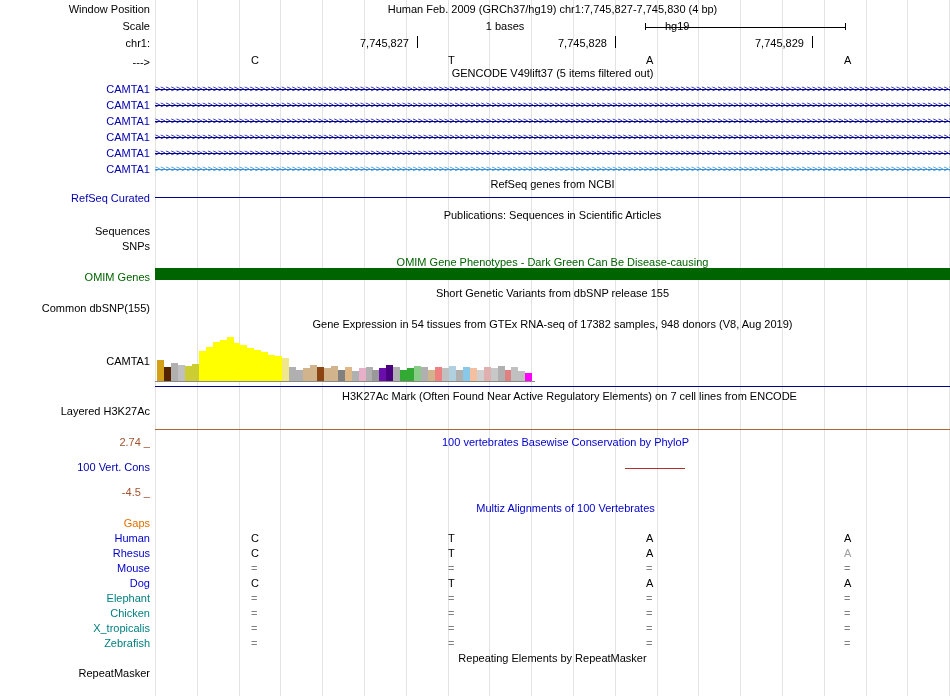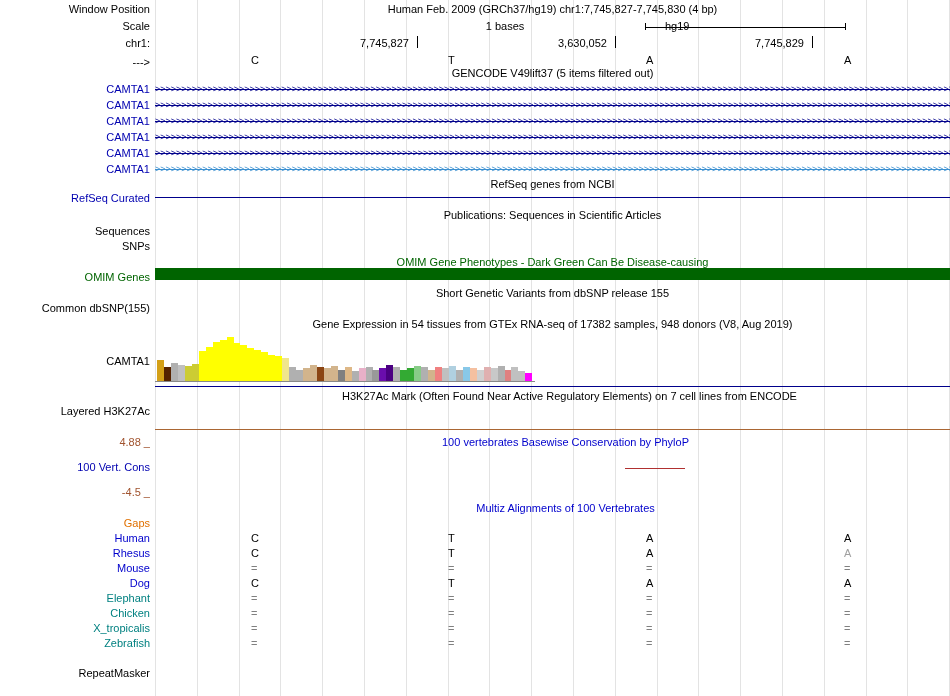--- a/index.html
+++ b/index.html
@@ -103,21 +103,21 @@
       <div class="vgrid" style="left: 752.4px;"></div>
       <div class="vgrid" style="left: 794.2px;"></div>
       <div class="centertext dark" style="top: 4px;">Human Feb. 2009 (GRCh37/hg19)   chr1:7,745,827-7,745,830 (4 bp)</div>
       <div class="centertext dark" style="top: 21px; width: 500px; left: 100px;">1 bases</div>
       <div class="scalebar" style="left: 490px; top: 27px; width: 200px;"></div>
       <div class="scalecap" style="left: 490px; top: 23px;"></div>
       <div class="scalecap" style="left: 690px; top: 23px;"></div>
       <div class="rulertext" style="left: 510px; top: 21px;">hg19</div>
       <div class="rulertext" style="left: 205px; top: 38px;">7,745,827</div>
       <div class="tick" style="left: 262px; top: 36px; height: 12px;"></div>
-      <div class="rulertext" style="left: 403px; top: 38px;">3,630,052</div>
+      <div class="rulertext" style="left: 403px; top: 38px;">7,745,828</div>
       <div class="tick" style="left: 460px; top: 36px; height: 12px;"></div>
       <div class="rulertext" style="left: 600px; top: 38px;">7,745,829</div>
       <div class="tick" style="left: 657px; top: 36px; height: 12px;"></div>
       <div class="baseltr" style="left: 96px; top: 55px;">C</div>
       <div class="baseltr" style="left: 293px; top: 55px;">T</div>
       <div class="baseltr" style="left: 491px; top: 55px;">A</div>
       <div class="baseltr" style="left: 689px; top: 55px;">A</div>
       <div class="centertext dark" style="top: 68px;">GENCODE V49lift37 (5 items filtered out)</div>
       <div class="generow dark" style="top: 85px;">&gt;&gt;&gt;&gt;&gt;&gt;&gt;&gt;&gt;&gt;&gt;&gt;&gt;&gt;&gt;&gt;&gt;&gt;&gt;&gt;&gt;&gt;&gt;&gt;&gt;&gt;&gt;&gt;&gt;&gt;&gt;&gt;&gt;&gt;&gt;&gt;&gt;&gt;&gt;&gt;&gt;&gt;&gt;&gt;&gt;&gt;&gt;&gt;&gt;&gt;&gt;&gt;&gt;&gt;&gt;&gt;&gt;&gt;&gt;&gt;&gt;&gt;&gt;&gt;&gt;&gt;&gt;&gt;&gt;&gt;&gt;&gt;&gt;&gt;&gt;&gt;&gt;&gt;&gt;&gt;&gt;&gt;&gt;&gt;&gt;&gt;&gt;&gt;&gt;&gt;&gt;&gt;&gt;&gt;&gt;&gt;&gt;&gt;&gt;&gt;&gt;&gt;&gt;&gt;&gt;&gt;&gt;&gt;&gt;&gt;&gt;&gt;&gt;&gt;&gt;&gt;&gt;&gt;&gt;&gt;&gt;&gt;&gt;&gt;&gt;&gt;&gt;&gt;&gt;&gt;&gt;&gt;&gt;&gt;&gt;&gt;&gt;&gt;&gt;&gt;&gt;&gt;&gt;&gt;&gt;&gt;&gt;&gt;&gt;&gt;&gt;&gt;&gt;&gt;&gt;&gt;&gt;&gt;&gt;&gt;&gt;&gt;&gt;&gt;&gt;&gt;&gt;&gt;&gt;&gt;&gt;&gt;&gt;&gt;&gt;&gt;&gt;&gt;&gt;&gt;&gt;&gt;&gt;&gt;&gt;&gt;&gt;&gt;&gt;&gt;&gt;&gt;&gt;&gt;&gt;&gt;&gt;&gt;&gt;&gt;</div>
       <div class="hline" style="top: 89px; background: rgb(0, 0, 139);"></div>
@@ -226,41 +226,42 @@
       <div class="mz" style="left: 491px; top: 608px; color: rgb(128, 128, 128);">=</div>
       <div class="mz" style="left: 689px; top: 608px; color: rgb(128, 128, 128);">=</div>
       <div class="mz" style="left: 96px; top: 623px; color: rgb(128, 128, 128);">=</div>
       <div class="mz" style="left: 293px; top: 623px; color: rgb(128, 128, 128);">=</div>
       <div class="mz" style="left: 491px; top: 623px; color: rgb(128, 128, 128);">=</div>
       <div class="mz" style="left: 689px; top: 623px; color: rgb(128, 128, 128);">=</div>
       <div class="mz" style="left: 96px; top: 638px; color: rgb(128, 128, 128);">=</div>
       <div class="mz" style="left: 293px; top: 638px; color: rgb(128, 128, 128);">=</div>
       <div class="mz" style="left: 491px; top: 638px; color: rgb(128, 128, 128);">=</div>
       <div class="mz" style="left: 689px; top: 638px; color: rgb(128, 128, 128);">=</div>
+      <div class="centertext dark" style="top: 653px;">Repeating Elements by RepeatMasker</div>
     </div>
 
   <div class="labelcol" id="labelcol">
       <div class="lbl dark" style="top: 4px;">Window Position</div>
       <div class="lbl dark" style="top: 21px;">Scale</div>
       <div class="lbl dark" style="top: 38px;">chr1:</div>
       <div class="lbl dark" style="top: 57px;">---&gt;</div>
       <div class="lbl blue" style="top: 84px;">CAMTA1</div>
       <div class="lbl blue" style="top: 100px;">CAMTA1</div>
       <div class="lbl blue" style="top: 116px;">CAMTA1</div>
       <div class="lbl blue" style="top: 132px;">CAMTA1</div>
       <div class="lbl blue" style="top: 148px;">CAMTA1</div>
       <div class="lbl blue" style="top: 164px;">CAMTA1</div>
       <div class="lbl blue" style="top: 193px; text-align: center;">RefSeq Curated</div>
       <div class="lbl dark" style="top: 226px;">Sequences</div>
       <div class="lbl dark" style="top: 241px;">SNPs</div>
       <div class="lbl green" style="top: 272px;">OMIM Genes</div>
       <div class="lbl dark" style="top: 303px;">Common dbSNP(155)</div>
       <div class="lbl dark" style="top: 356px;">CAMTA1</div>
       <div class="lbl dark" style="top: 406px;">Layered H3K27Ac</div>
-      <div class="lbl brown" style="top: 437px;">4.88 _</div>
+      <div class="lbl brown" style="top: 437px;">2.74 _</div>
       <div class="lbl blue" style="top: 462px;">100 Vert. Cons</div>
       <div class="lbl brown" style="top: 487px;">-4.5 _</div>
       <div class="lbl orange" style="top: 518px;">Gaps</div>
       <div class="lbl " style="top: 533px; color: rgb(0, 0, 204);">Human</div>
       <div class="lbl " style="top: 548px; color: rgb(0, 0, 204);">Rhesus</div>
       <div class="lbl " style="top: 563px; color: rgb(0, 0, 204);">Mouse</div>
       <div class="lbl " style="top: 578px; color: rgb(0, 0, 204);">Dog</div>
       <div class="lbl " style="top: 593px; color: rgb(0, 128, 128);">Elephant</div>
       <div class="lbl " style="top: 608px; color: rgb(0, 128, 128);">Chicken</div>
       <div class="lbl " style="top: 623px; color: rgb(0, 128, 128);">X_tropicalis</div>

